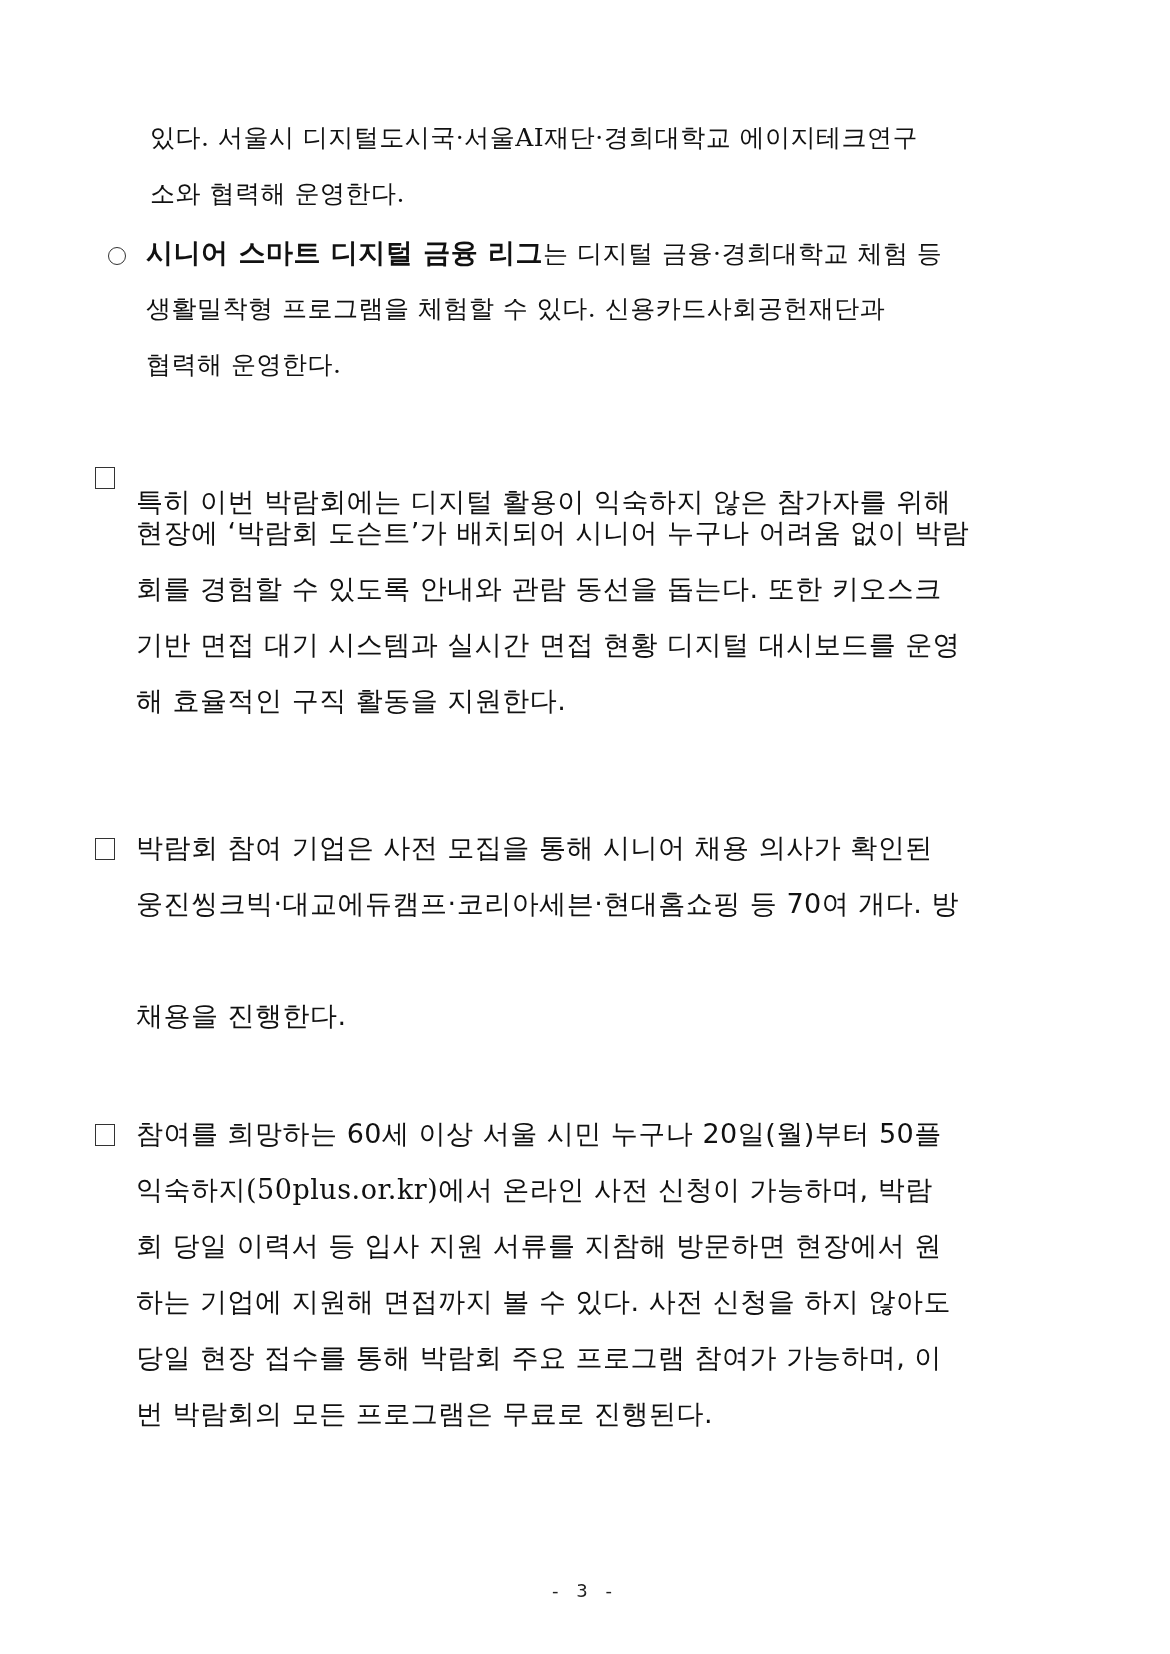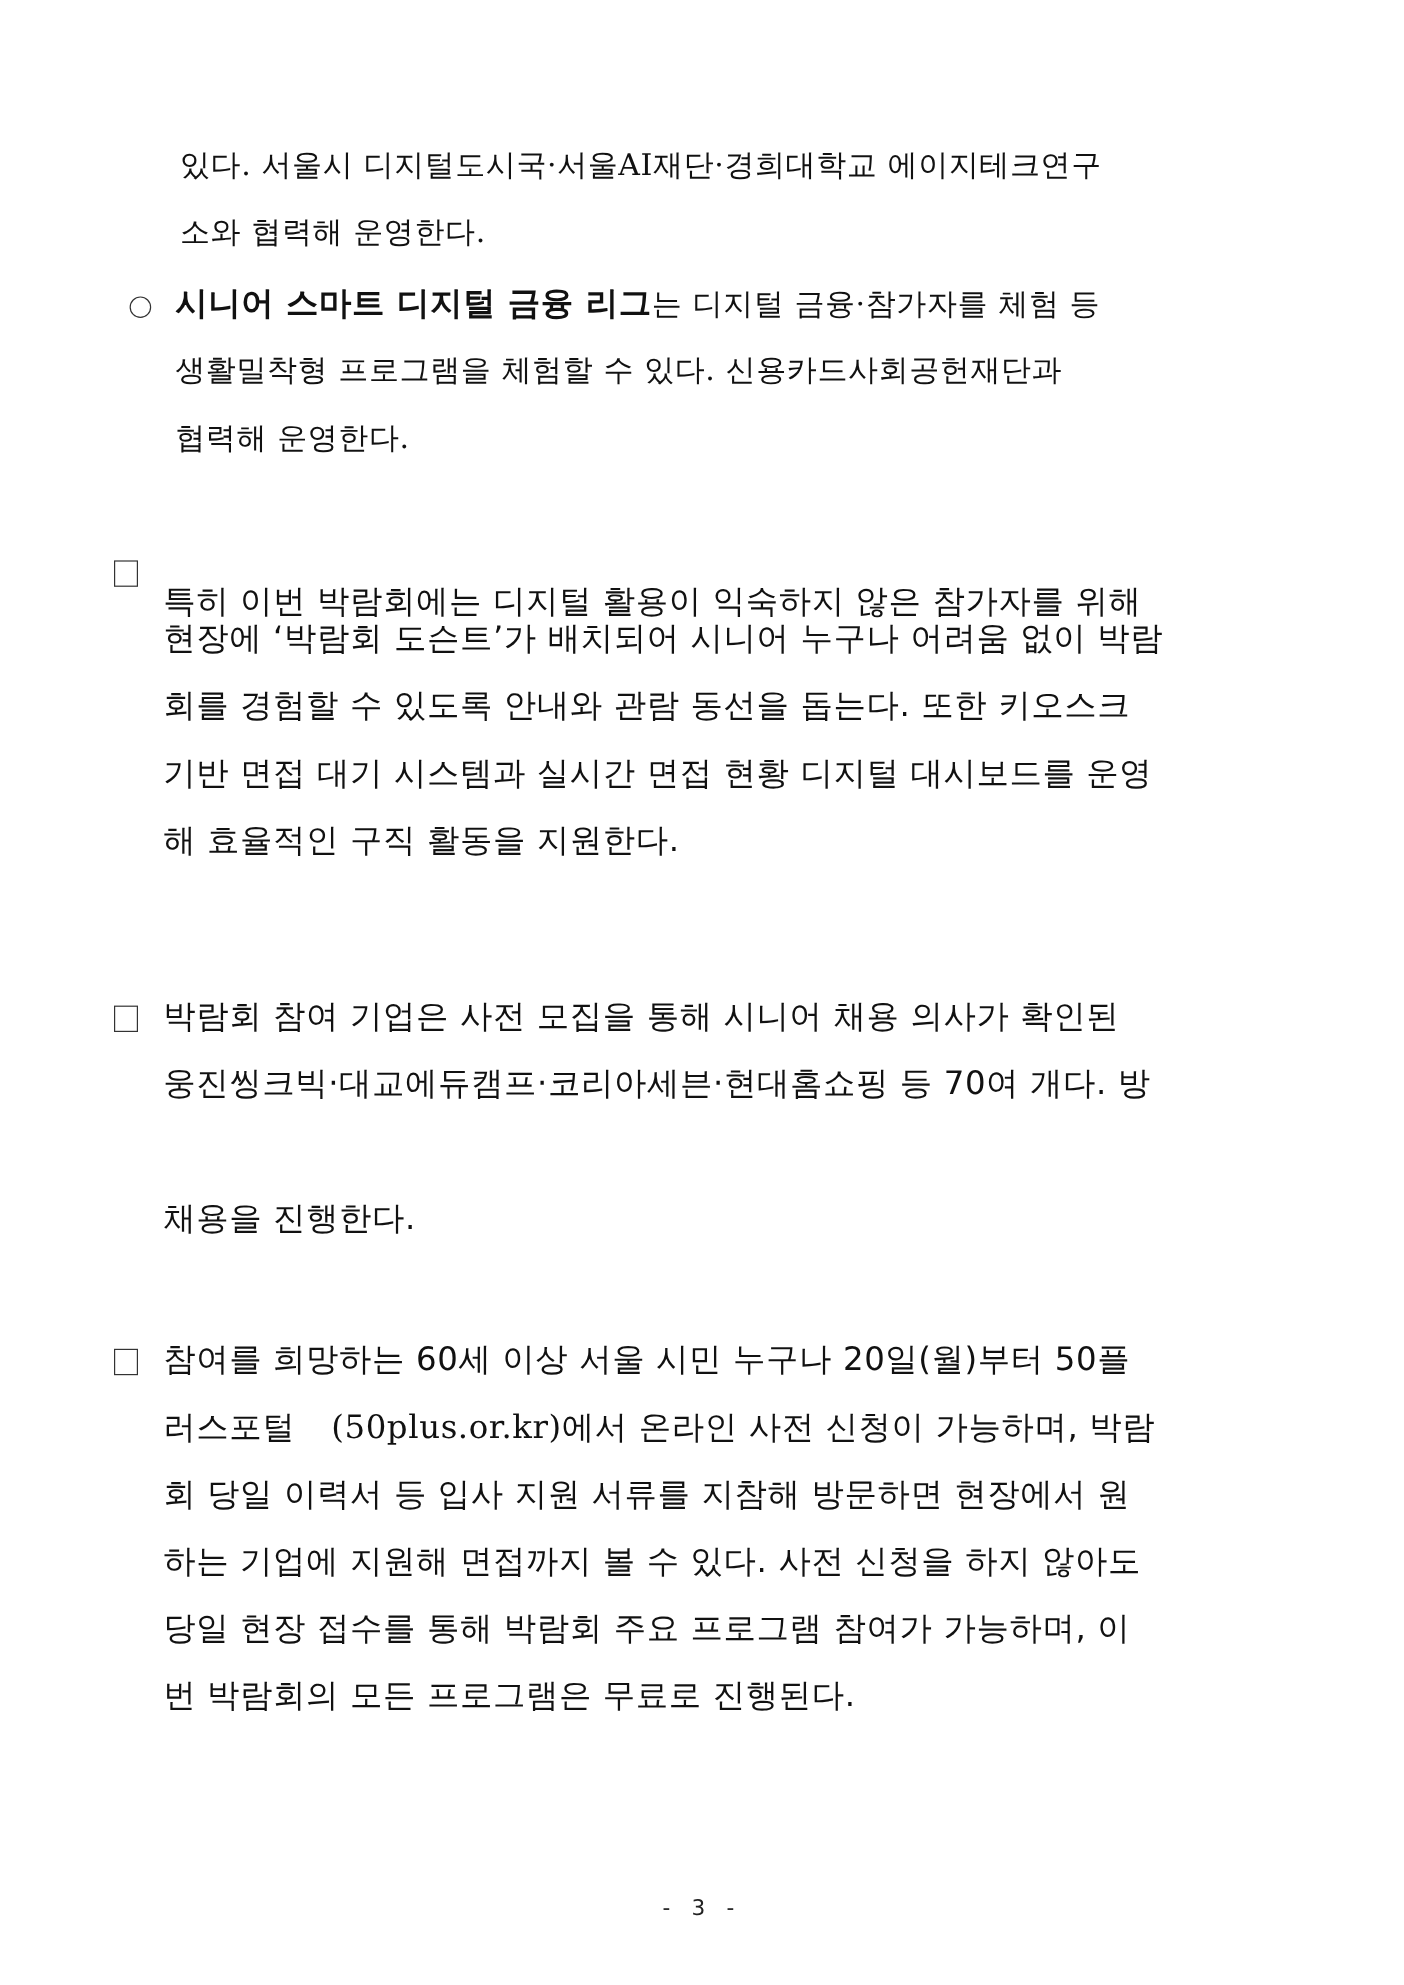--- a/index.html
+++ b/index.html
@@ -4,54 +4,54 @@
 <style>
   html, body { margin: 0; padding: 0; background: #ffffff; }
   body { width: 1170px; height: 1654px; position: relative; overflow: hidden; color: #111; }
   .page { position: absolute; left: 0; top: 0; width: 1124px; height: 1654px; }
   .line { position: absolute; white-space: nowrap; font-size: 27px; line-height: 40px; letter-spacing: 0.5px; }
   .serif { font-family: "DejaVu Serif", "Liberation Serif", serif; font-size: 25px; }
   .sans { font-family: "DejaVu Sans", "Liberation Sans", sans-serif; font-weight: 500; }
   .bold { font-family: "DejaVu Sans", "Liberation Sans", sans-serif; font-weight: bold; margin-top: 20px; }
   .box-marker { position: absolute; width: 20px; height: 22px; border: 1.5px solid #333; box-sizing: border-box; }
   .circle-marker { position: absolute; width: 18px; height: 18px; border: 1.5px solid #333; border-radius: 50%; box-sizing: border-box; }
-  .url { font-family: "DejaVu Serif", "Liberation Serif", serif; font-weight: normal; margin-left: 30px; }
+  .url { font-family: "DejaVu Serif", "Liberation Serif", serif; font-weight: normal; }
   .page-number { position: absolute; left: 0; width: 1170px; text-align: center; top: 1580px; font-family: "DejaVu Sans", "Liberation Sans", sans-serif; font-size: 18px; letter-spacing: 6px; color: #222; }
 </style>
 </head>
 <body>
 
 <div class="page">
 
   <div class="line serif" style="left:150px; top:118px; width:868px;">있다. 서울시 디지털도시국·서울AI재단·경희대학교 에이지테크연구</div>
   <div class="line serif" style="left:150px; top:174px;">소와 협력해 운영한다.</div>
 
   <div class="circle-marker" style="left:108px; top:247px;"></div>
   <div class="line" style="left:146px; top:233px;">
-    <span class="bold" style="font-size:27px;">시니어 스마트 디지털 금융 리그</span><span class="serif">는 디지털 금융·참가자를 체험 등</span>
+    <span class="bold" style="font-size:27px;">시니어 스마트 디지털 금융 리그</span><span class="serif">는 디지털 금융·경희대학교 체험 등</span>
   </div>
   <div class="line serif" style="left:146px; top:289px;">생활밀착형 프로그램을 체험할 수 있다. 신용카드사회공헌재단과</div>
   <div class="line serif" style="left:146px; top:345px;">협력해 운영한다.</div>
 
   <div class="box-marker" style="left:95px; top:467px;"></div>
   <div class="line sans" style="left:136px; top:457px;margin-top:25px;">특히 이번 박람회에는 디지털 활용이 익숙하지 않은 참가자를 위해</div>
   <div class="line sans" style="left:136px; top:513px;">현장에 ‘박람회 도슨트’가 배치되어 시니어 누구나 어려움 없이 박람</div>
   <div class="line sans" style="left:136px; top:569px;">회를 경험할 수 있도록 안내와 관람 동선을 돕는다. 또한 키오스크</div>
   <div class="line sans" style="left:136px; top:625px;">기반 면접 대기 시스템과 실시간 면접 현황 디지털 대시보드를 운영</div>
   <div class="line sans" style="left:136px; top:681px;">해 효율적인 구직 활동을 지원한다.</div>
 
   <div class="box-marker" style="left:95px; top:838px;"></div>
   <div class="line sans" style="left:136px; top:828px;">박람회 참여 기업은 사전 모집을 통해 시니어 채용 의사가 확인된</div>
   <div class="line sans" style="left:136px; top:884px;">웅진씽크빅·대교에듀캠프·코리아세븐·현대홈쇼핑 등 70여 개다. 방</div>
   <div class="line sans" style="left:136px; top:996px;">채용을 진행한다.</div>
 
   <div class="box-marker" style="left:95px; top:1124px;"></div>
   <div class="line sans" style="left:136px; top:1114px;">참여를 희망하는 60세 이상 서울 시민 누구나 20일(월)부터 50플</div>
   <div class="line sans" style="left:136px; top:1170px;">
-    <span>러스포털</span><span class="url">(50plus.or.kr)</span><span>에서 온라인 사전 신청이 가능하며, 박람</span>
+    <span>익숙하지</span><span class="url">(50plus.or.kr)</span><span>에서 온라인 사전 신청이 가능하며, 박람</span>
   </div>
   <div class="line sans" style="left:136px; top:1226px;">회 당일 이력서 등 입사 지원 서류를 지참해 방문하면 현장에서 원</div>
   <div class="line sans" style="left:136px; top:1282px;">하는 기업에 지원해 면접까지 볼 수 있다. 사전 신청을 하지 않아도</div>
   <div class="line sans" style="left:136px; top:1338px;">당일 현장 접수를 통해 박람회 주요 프로그램 참여가 가능하며, 이</div>
   <div class="line sans" style="left:136px; top:1394px;">번 박람회의 모든 프로그램은 무료로 진행된다.</div>
 
   <div class="page-number">- 3 -</div>
 </div>
 
 </body></html>

